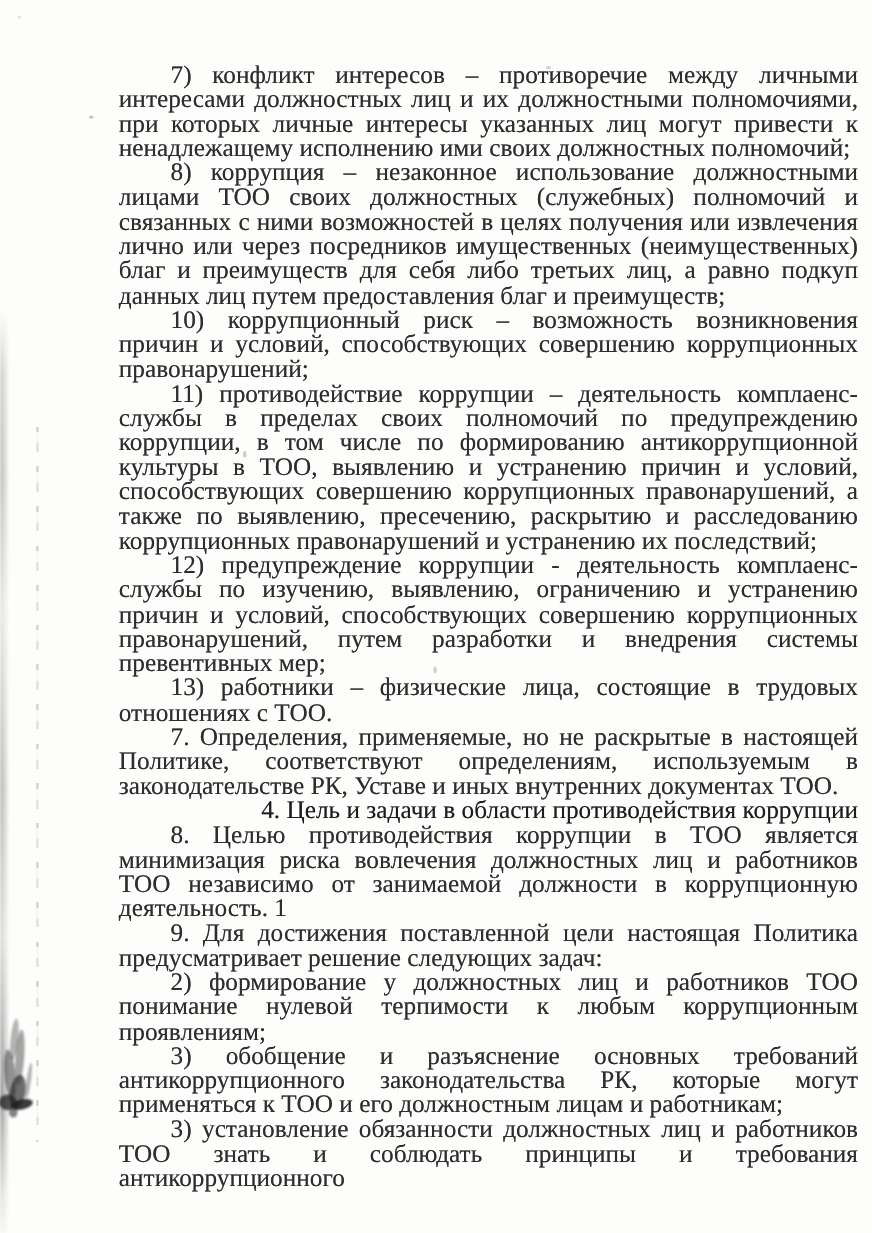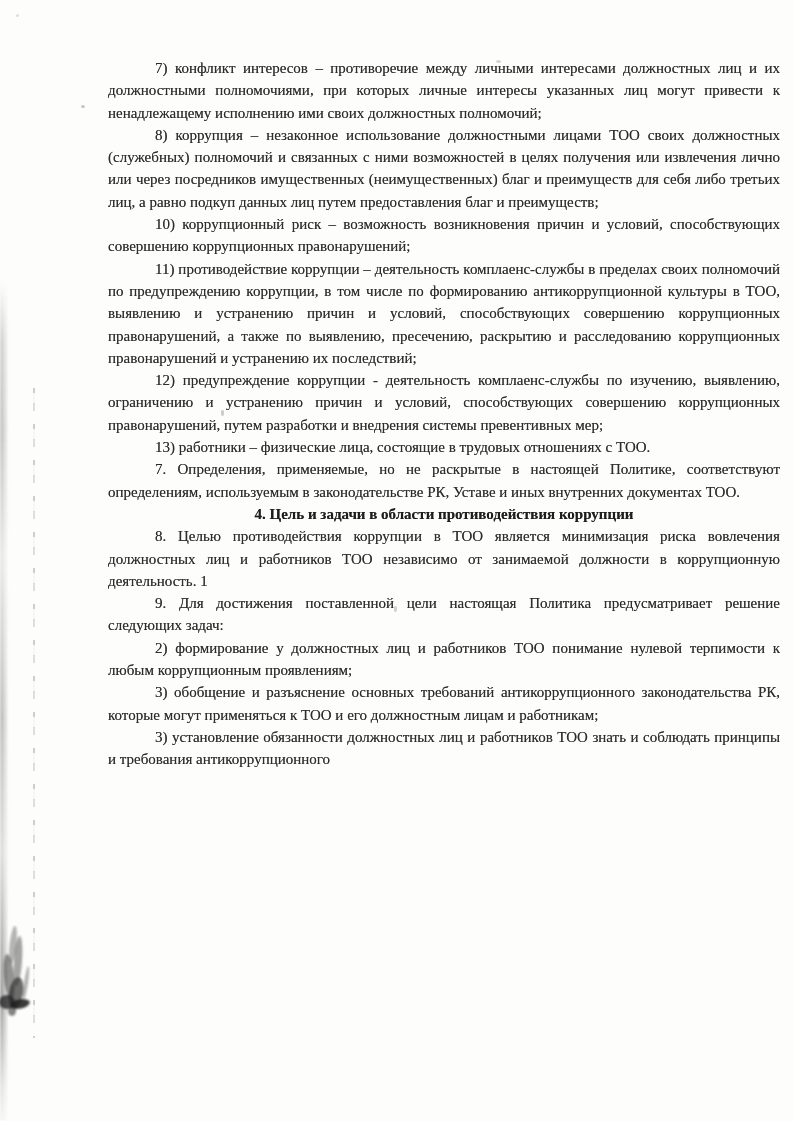--- a/index.html
+++ b/index.html
@@ -14,35 +14,35 @@
     background: #fdfdfc;
     overflow: hidden;
     font-family: "Liberation Serif", "DejaVu Serif", serif;
   }
   .content {
     position: absolute;
     left: 108px;
     top: 57px;
     width: 672px;
     color: #2d2d2d;
-    font-size: 15px;
+    font-size: 23px;
     line-height: 22.3px;
     text-align: justify;
     text-shadow: 0 0 0.6px rgba(45,45,45,0.65);
   }
   .content p {
     margin: 0;
   }
   .content p.body {
     text-indent: 47px;
   }
   .content p.heading {
     text-indent: 0;
-    text-align: center;
-    font-weight: bold;
+    text-align: right;
+    font-weight: normal;
     color: #1d1d1d;
   }
   
   .edge-streak {
     position: absolute;
     left: 0;
     top: 282px;
     width: 9px;
     height: 839px;
     background: linear-gradient(to bottom,

